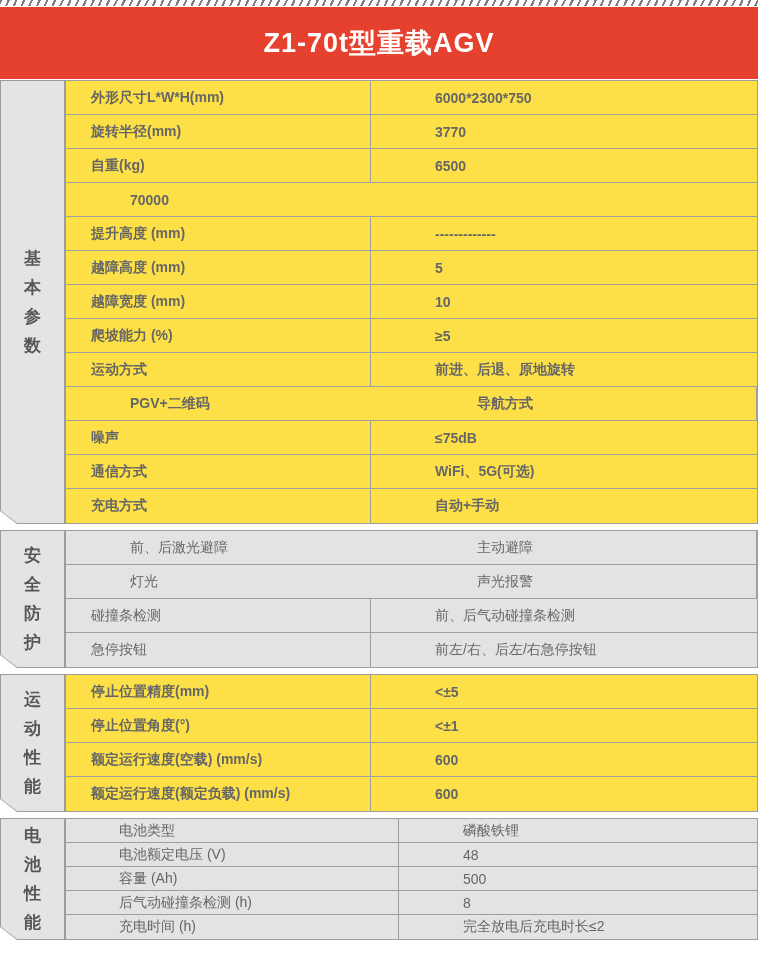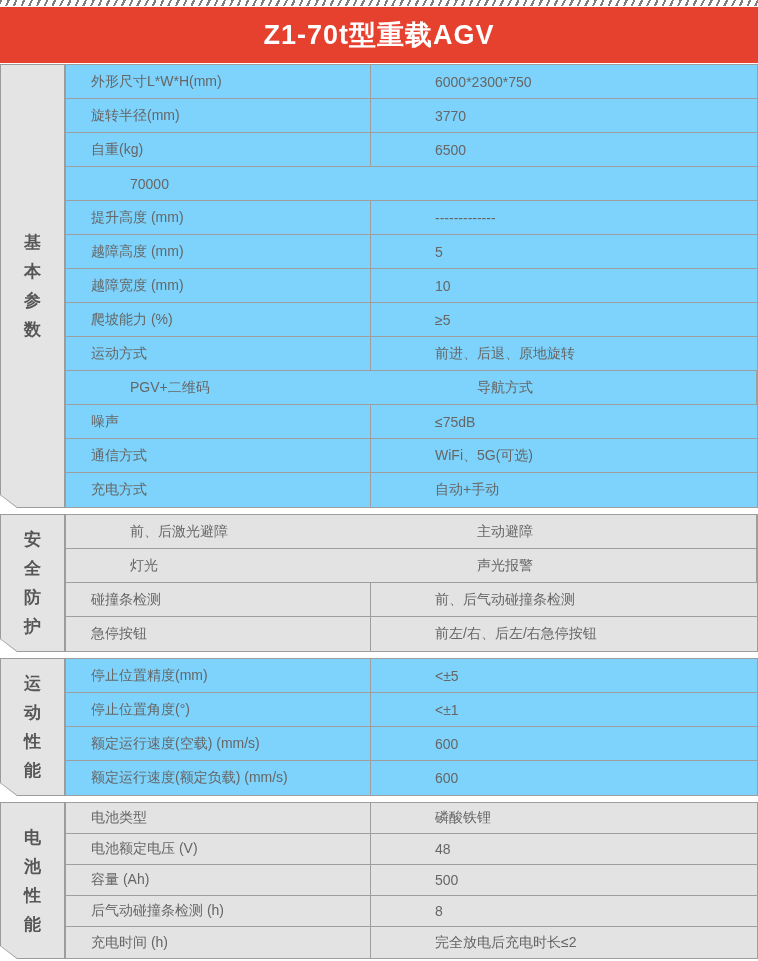--- a/index.html
+++ b/index.html
@@ -8,21 +8,21 @@
     font-family:"Liberation Sans", sans-serif;
     background:#ffffff;
     overflow:hidden;
   }
   .stripe-top {
     height:6px;
     background: repeating-linear-gradient(115deg, #7d7d7d 0 2px, #ffffff 2px 7px);
     border-bottom:1px solid #ffffff;
   }
   .header {
-    height:56px;
+    height:72px;
     background:#e6402f;
     display:flex; align-items:center; justify-content:center;
     margin-bottom:1px;
   }
   .header .title {
     color:#ffffff; font-size:27px; font-weight:bold; letter-spacing:1px;
   }
   .main { display:flex; flex-direction:column; }
   .section { display:flex; }
   .section + .section { margin-top:6px; }
@@ -40,26 +40,26 @@
     position:relative; height:100%;
     display:flex; flex-direction:column; align-items:center; justify-content:center;
     font-weight:bold; color:#565656; font-size:17px;
   }
   .vchar { line-height:29px; }
 
   .rows {
     flex:1; display:flex; flex-direction:column;
     border:1px solid #9e9e9e;
   }
-  .section.light .rows { background:#7dd3fc; }
+  .section.light .rows { background:#fde047;font-weight:bold; }
   .section.dark  .rows { background:#e3e3e3; }
 
   .row { display:flex; height:34px; border-bottom:1px solid #9e9e9e; box-sizing:border-box; flex:none; }
   .row:last-child { border-bottom:none; }
-  .section.compact .row { height:31px; }
+  .section.compact .row { height:24px;padding-left:28px; }
 
   .cell { display:flex; align-items:center; color:#666666; font-size:14px; box-sizing:border-box; }
   .cell.label { width:305px; flex:none; border-right:1px solid #9e9e9e; padding-left:25px; }
   .cell.value { flex:1; padding-left:64px; }
 </style>
 </head>
 <body>
 
 <div class="page">
 

